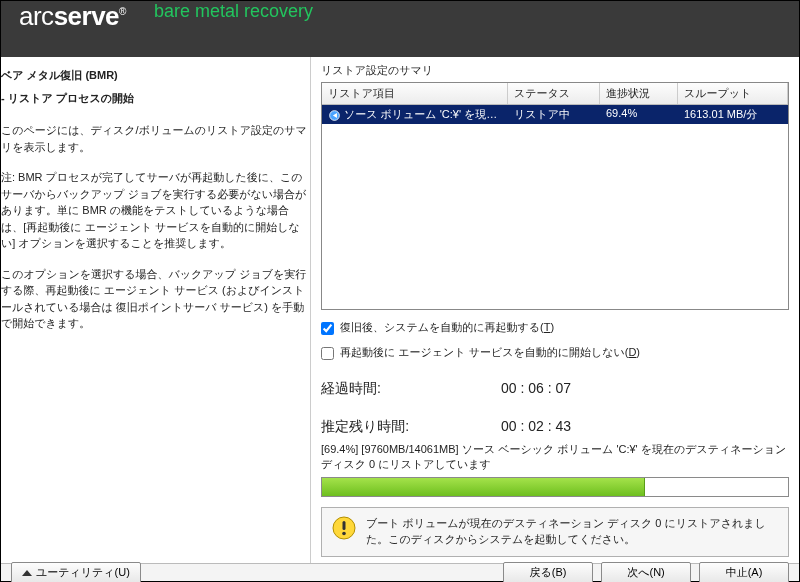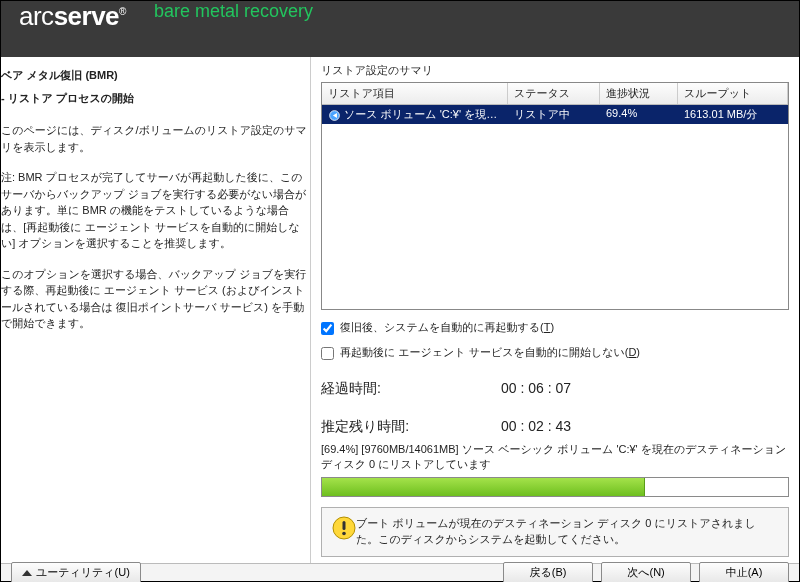--- a/index.html
+++ b/index.html
@@ -28,21 +28,21 @@
   .td { padding: 2px 6px; border-right: 1px solid rgba(255,255,255,0.0); white-space: nowrap; overflow: hidden; text-overflow: ellipsis; }
   .td .disk-icon { display:inline-block; width:13px; height:13px; vertical-align:middle; margin-right:3px; }
   .check-row { display: flex; align-items: flex-end; gap: 6px; margin-top: 10px; font-size: 11px; }
   .check-row input[type="checkbox"] { width:13px; height:13px; }
   .check-row .underline { text-decoration: underline; }
   .time-row { display:flex; margin-top:20px; font-size:14px; }
   .time-label { width:180px; }
   .status-line { margin-top:6px; font-size:11px; line-height:1.4; }
   .progress-outer { margin-top:4px; height:22px; border:1px solid #8a8a8a; background:#fff; position:relative; }
   .progress-inner { height:100%; background: linear-gradient(#a4e24a,#6ebf1f); border-right:1px solid #5a9d18; }
-  .notice { margin-top:10px; border:1px solid #b0b0b0; background:#f6f6f6; padding:8px 10px; display:flex; align-items:flex-start; font-size:11px; line-height:1.45; }
+  .notice { margin-top:10px; border:1px solid #b0b0b0; background:#f6f6f6; padding:8px 10px; display:flex; gap:10px; align-items:flex-start; font-size:11px; line-height:1.45; }
   .warn-icon { width:24px; height:24px; flex-shrink:0; }
   .footer { height:18px; border-top:1px solid #bbb; display:flex; align-items:center; padding:0 10px; gap:8px; background:#f4f4f4; }
   .footer .spacer { flex:1; }
   button.wiz { min-width:90px; height:22px; font-size:11px; background:linear-gradient(#fdfdfd,#e7e7e7); border:1px solid #8a8a8a; border-radius:2px; cursor:pointer; padding:0 10px; display:flex; align-items:center; justify-content:center; gap:4px; }
   button.util { min-width:110px; }
   .tri-up { width:0;height:0;border-left:5px solid transparent;border-right:5px solid transparent;border-bottom:6px solid #333; display:inline-block;}
 </style>
 </head>
 <body>
 

